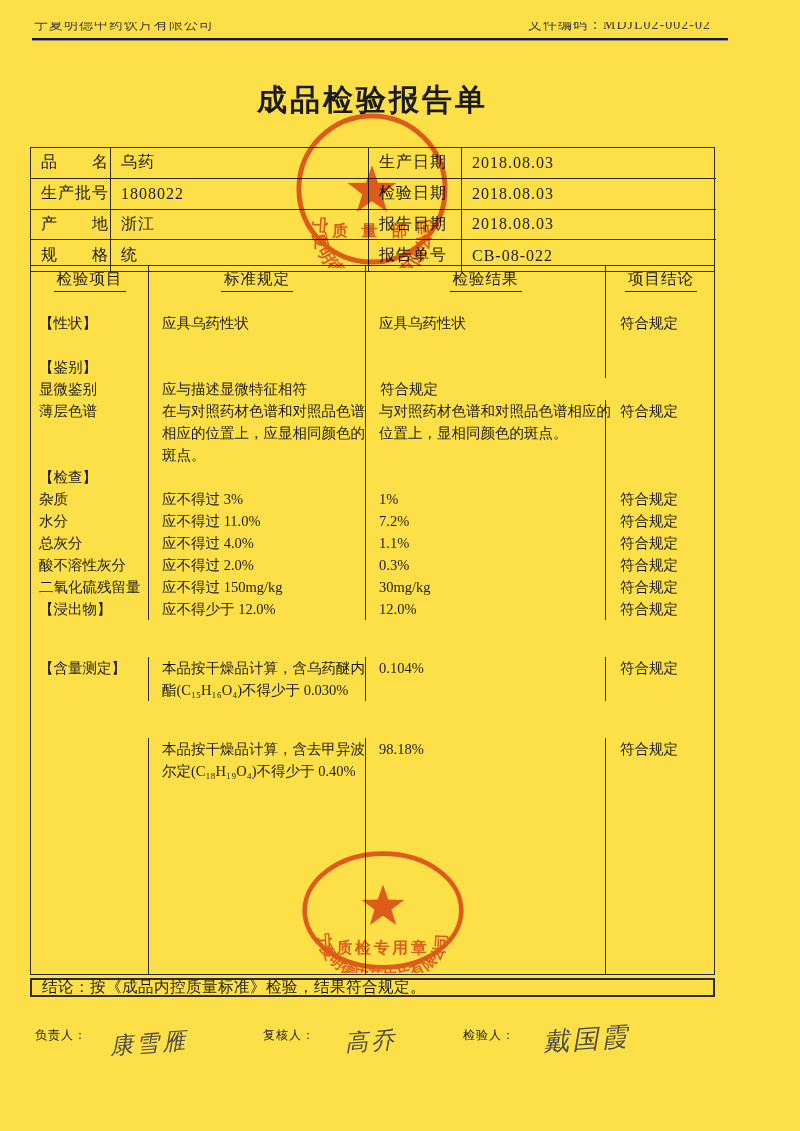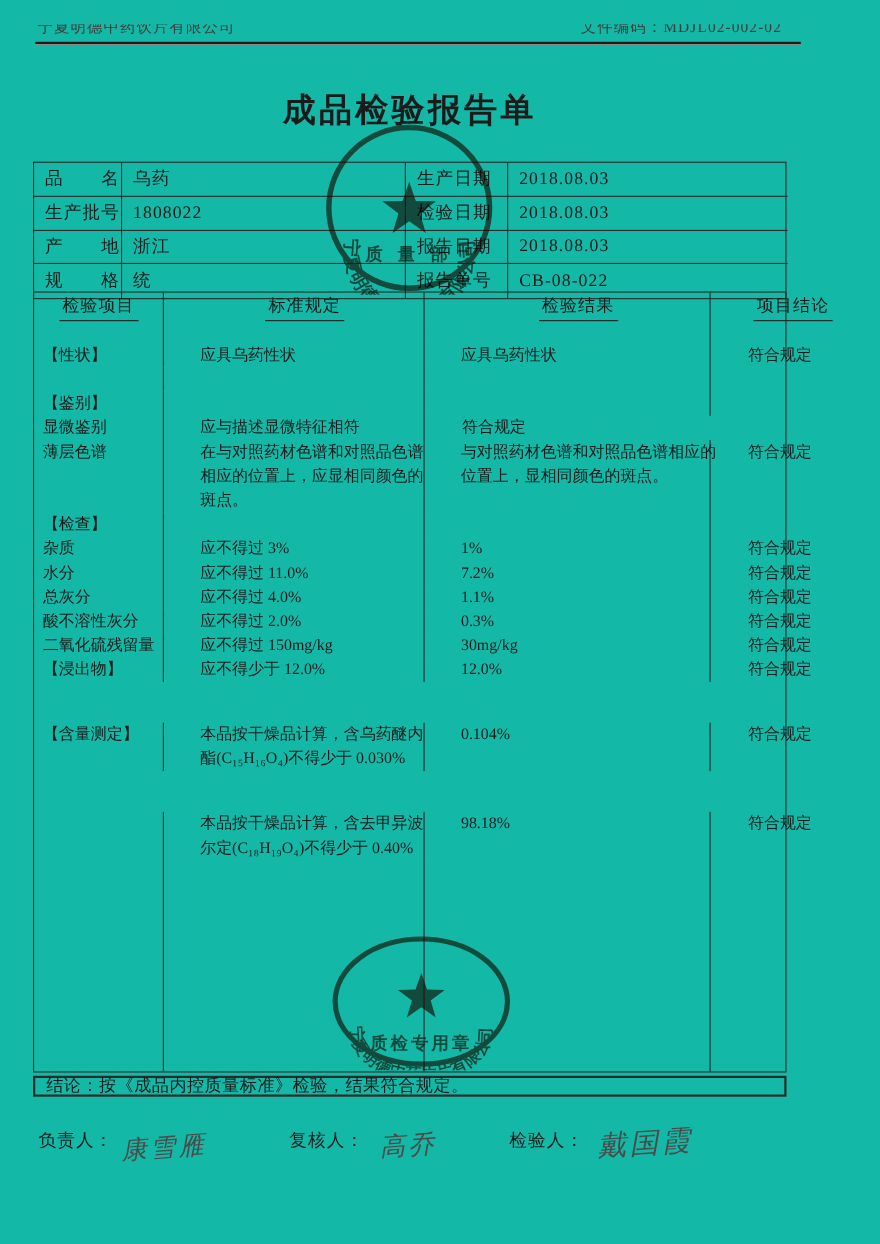--- a/index.html
+++ b/index.html
@@ -1,19 +1,19 @@
 <!DOCTYPE html>
 <html><head>
 <meta charset="utf-8">
 <style>
   * { margin:0; padding:0; box-sizing:border-box; }
   html,body { background:#e9e9e9; }
   .page {
     position:relative; width:800px; height:1131px; margin:0 auto;
-    background:#14b8a6; overflow:hidden;
+    background:#fde047; overflow:hidden;
     font-family:"Liberation Serif","DejaVu Serif",serif; color:#1b1b1b;
   }
   
   .hdr-clip { position:absolute; top:22px; height:14px; overflow:hidden; }
   .hdr-clip .inner { display:block; margin-top:-6px; font-size:14px; color:#3d3d3d; letter-spacing:1px; white-space:nowrap; }
   .hdr-left { left:34px; width:300px; }
   .hdr-right { left:528px; width:240px; }
   .hdr-rule { position:absolute; left:32px; top:38px; width:696px; height:3px;
     border-top:2px solid #1a1a1a; border-bottom:1px solid #8a8a8a; }
   
@@ -23,37 +23,37 @@
   .info-table { position:absolute; left:30px; top:137px; width:685px; height:125px;
     border:1px solid #2b2b2b; display:grid;
     grid-template-columns:80px 258px 93px 254px; grid-template-rows:repeat(4,1fr);margin-top:10px; }
   .ic { border-right:1px solid #2b2b2b; border-bottom:1px solid #2b2b2b;
     display:flex; align-items:center; padding-left:10px; font-size:16px; letter-spacing:1px; white-space:nowrap; }
   .ic.lastcol { border-right:none; }
   .ic.lastrow { border-bottom:none; }
   
   .main-table { position:absolute; left:30px; top:265px; width:685px; height:710px;
     border:1px solid #2b2b2b; display:flex; flex-direction:column; }
-  .mrow { display:grid; grid-template-columns:118px 217px 240px 110px; flex:0 0 auto;gap:20px; }
+  .mrow { display:grid; grid-template-columns:118px 217px 240px 110px; flex:0 0 auto; }
   .mrow.fill { flex:1 1 auto; }
   .mc { border-right:1px solid #2b2b2b; font-size:14.5px; line-height:22px;
     padding-left:8px; white-space:nowrap; }
   .mc.c2, .mc.c3 { padding-left:13px; }
   .mc.c4 { border-right:none; padding-left:14px; }
   .mhead { height:26px; }
   .mhead .mc { text-align:center; padding:2px 0 0 0; font-size:15.5px; }
   .mhead .mc span { display:inline-block; border-bottom:1px solid #222; padding:0 3px 1px; letter-spacing:1px; }
   .h20 { height:20px; } .h22 { height:22px; } .h44 { height:44px;margin-top:37px; } .h66 { height:66px; }
   .line { height:22px; }
   
   .conclusion { position:absolute; left:30px; top:978px; width:685px; height:19px;
     border:2px solid #2b2b2b; display:flex; align-items:center; padding-left:10px;
     font-size:15.5px; letter-spacing:0.5px; background:transparent; }
   
-  .sig-label { position:absolute; font-size:16px; letter-spacing:1px; }
+  .sig-label { position:absolute; font-size:12px; letter-spacing:1px; }
   .sig { position:absolute; font-size:23px; font-style:italic; color:#4a4a4a;
     letter-spacing:3px; transform:rotate(-4deg); font-family:"DejaVu Serif","Liberation Serif",serif; }
   
   .stamp { position:absolute; opacity:0.82; mix-blend-mode:multiply; }
   .stamp-top { left:293px; top:110px; }
   .stamp-bottom { left:299px; top:849px; }
   .stamp text { fill:#d8453c; font-family:"Liberation Serif","DejaVu Serif",serif; font-weight:bold; }
 </style>
 </head>
 <body>

